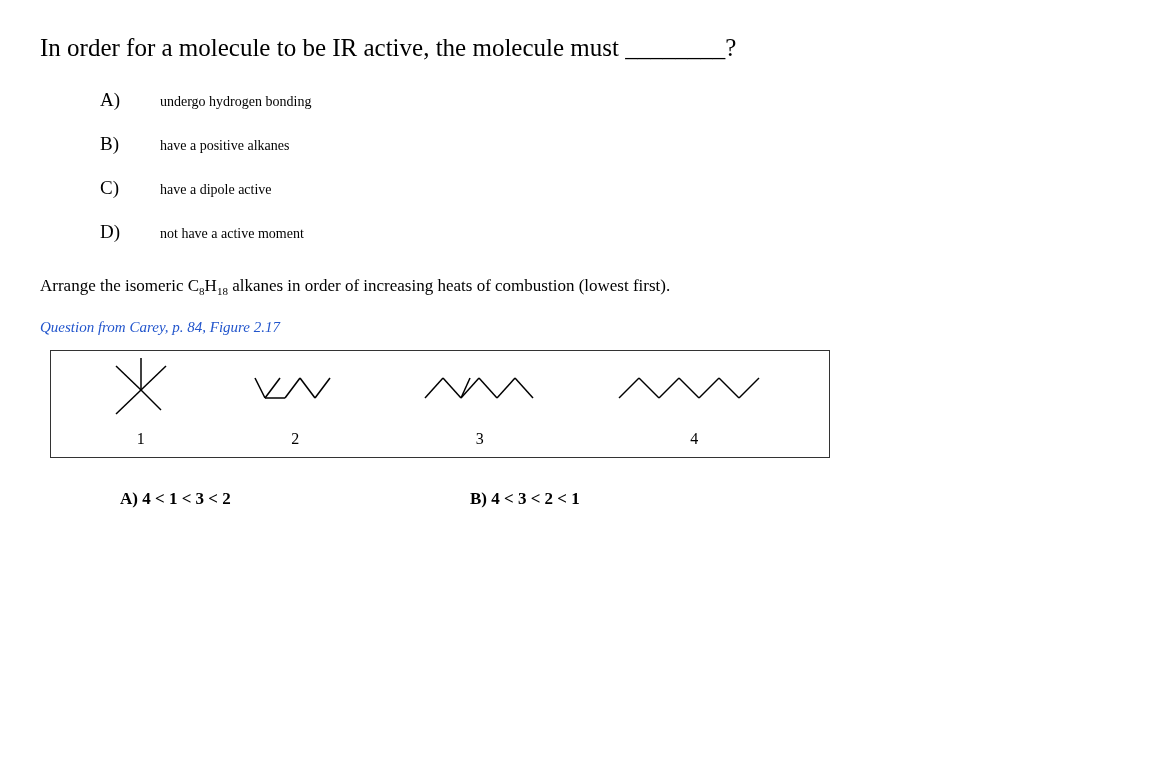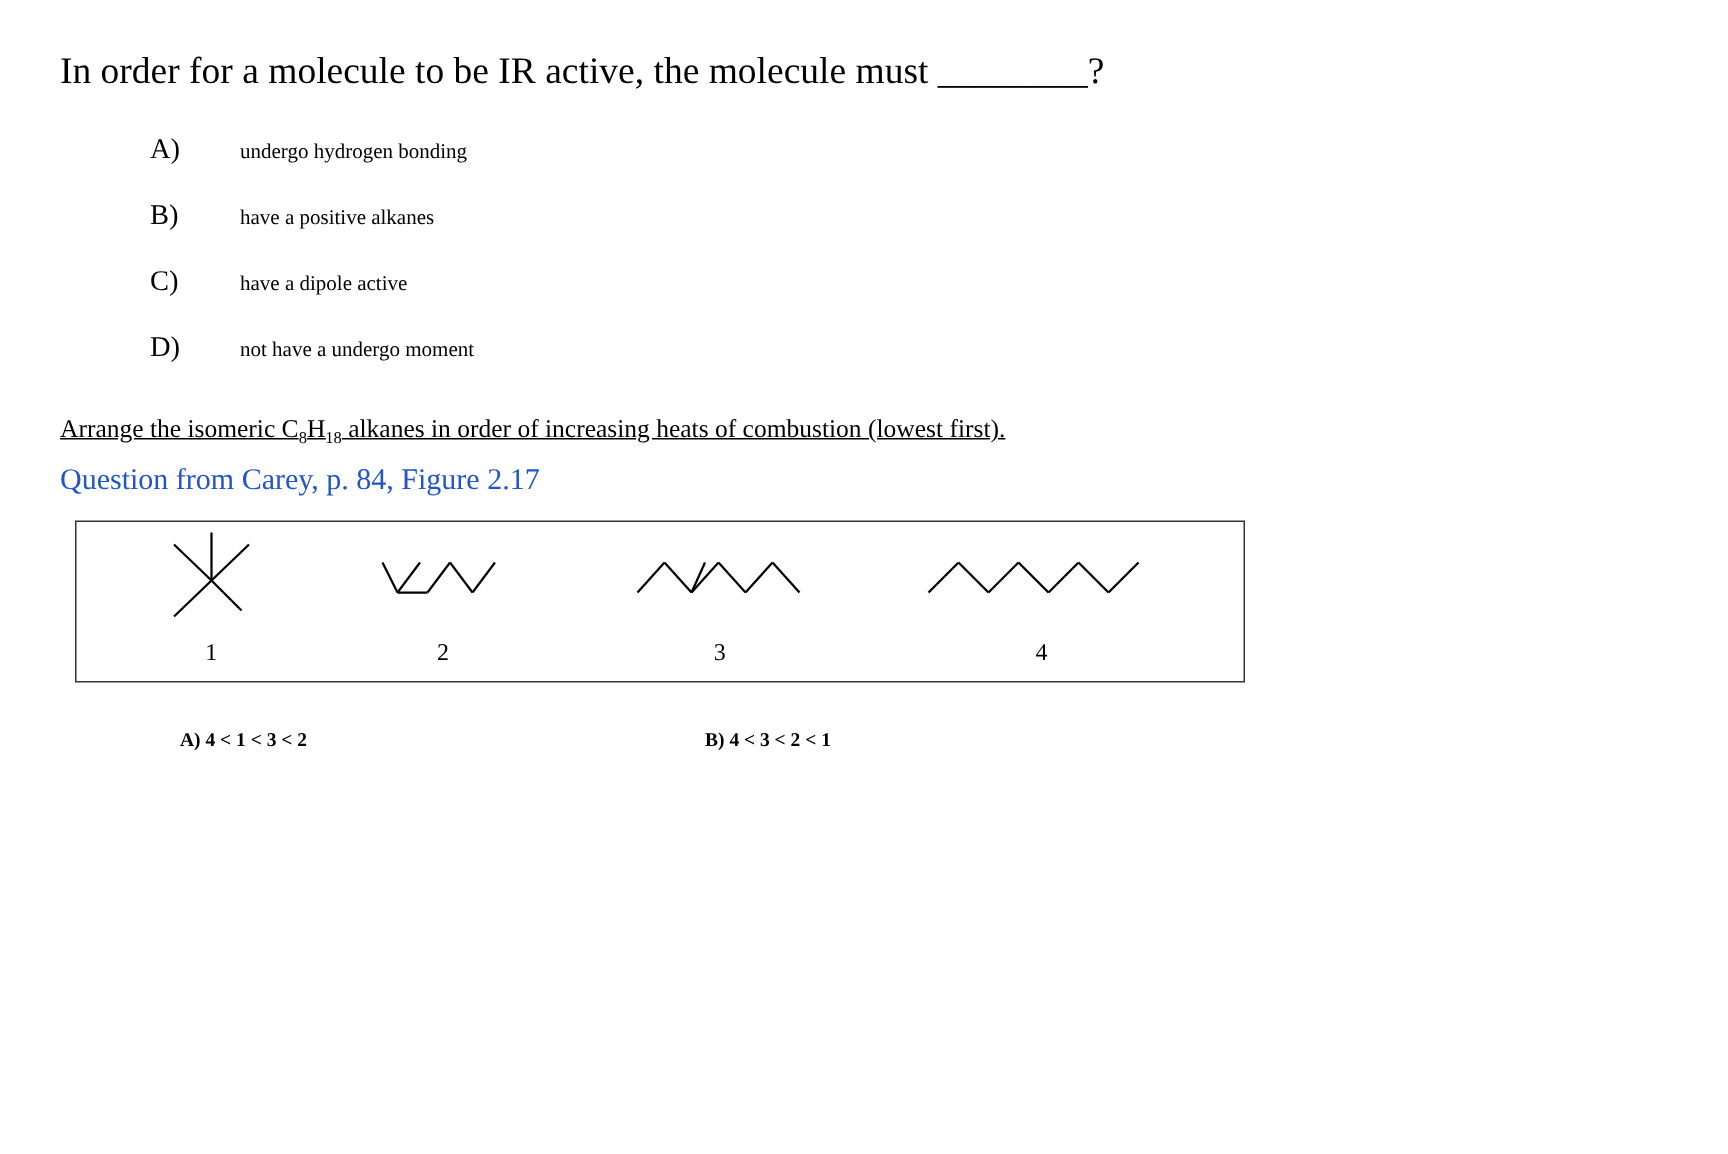--- a/index.html
+++ b/index.html
@@ -32,26 +32,26 @@
     }
     .option-text {
       font-size: 14px;
     }
     .question2-container {
       margin-top: 10px;
       font-size: 17px;
       line-height: 1.5;
     }
     .question2-text {
-      margin-bottom: 4px;
-      text-decoration: underline;
+      margin-bottom: 16px;
     }
     .question2-source {
       color: #2255cc;
-      font-size: 20px;
+      font-style: italic;
+      font-size: 15px;
       margin-bottom: 12px;
     }
     .molecule-box {
       border: 1px solid #333;
       padding: 10px 20px 6px 20px;
       display: inline-block;
       width: 780px;
       margin-left: 10px;
       margin-bottom: 18px;
     }
@@ -74,21 +74,21 @@
     }
     .answers-grid {
       display: grid;
       grid-template-columns: 1fr 1fr;
       row-gap: 22px;
       margin-left: 80px;
       margin-top: 10px;
       width: 700px;
     }
     .answer-item {
-      font-size: 13px;
+      font-size: 17px;
       font-weight: bold;
     }
     sub {
       font-size: 11px;
       vertical-align: sub;
     }
   </style>
 </head>
 <body>
 
@@ -102,21 +102,21 @@
     <div class="option-row">
       <span class="option-label">B)</span>
       <span class="option-text">have a positive alkanes</span>
     </div>
     <div class="option-row">
       <span class="option-label">C)</span>
       <span class="option-text">have  a dipole active</span>
     </div>
     <div class="option-row">
       <span class="option-label">D)</span>
-      <span class="option-text">not have a undergo moment</span>
+      <span class="option-text">not have a active moment</span>
     </div>
   </div>
 </div>
 
 <div class="question2-container">
   <div class="question2-text">
     Arrange the isomeric C<sub>8</sub>H<sub>18</sub> alkanes in order of increasing heats of combustion (lowest first).
   </div>
   <div class="question2-source">Question from Carey, p. 84, Figure 2.17</div>
 

